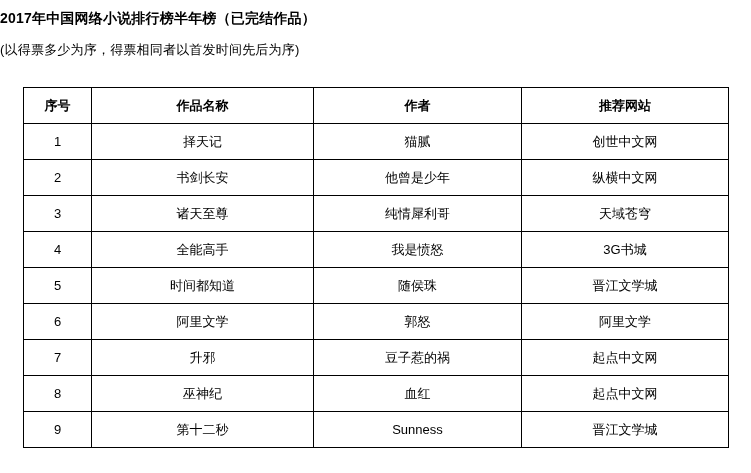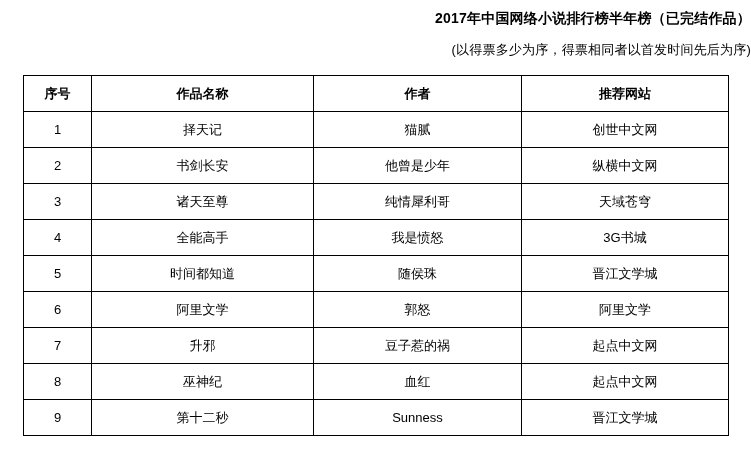--- a/index.html
+++ b/index.html
@@ -14,35 +14,35 @@
     color: #000000;
     overflow: hidden;
   }
   .page {
     width: 751px;
     height: 473px;
     position: relative;
     box-sizing: border-box;
   }
   .title {
-    text-align: right;
+    text-align: left;
     font-size: 14px;
     font-weight: bold;
     margin-top: 10px;
     letter-spacing: 0.2px;
   }
   .subtitle {
-    text-align: right;
+    text-align: left;
     font-size: 13px;
     font-weight: normal;
     margin-top: 13px;
     letter-spacing: 0.2px;
   }
   .table-wrap {
-    margin-top: 16px;
+    margin-top: 28px;
     padding-left: 23px;
     padding-right: 24px;
     box-sizing: border-box;
   }
   table.rank-table {
     border-collapse: collapse;
     width: 705px;
     table-layout: fixed;
   }
   table.rank-table th,

